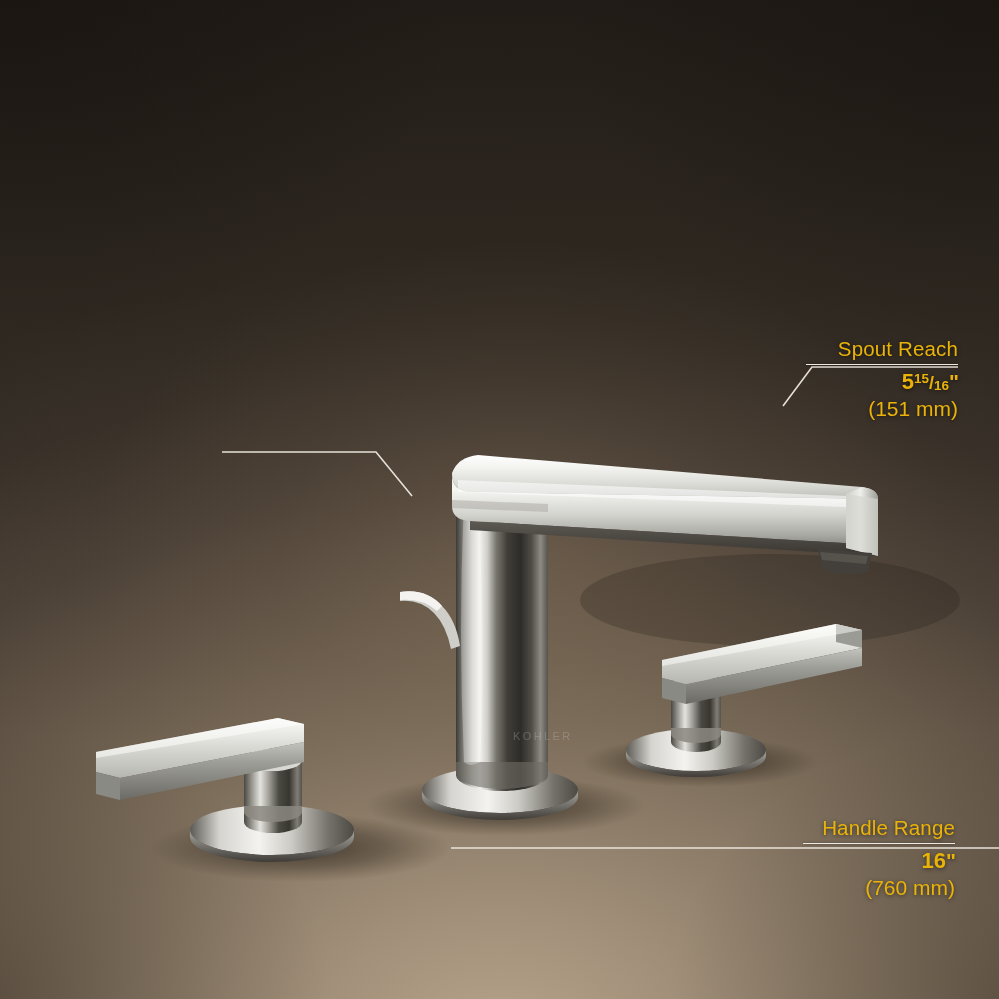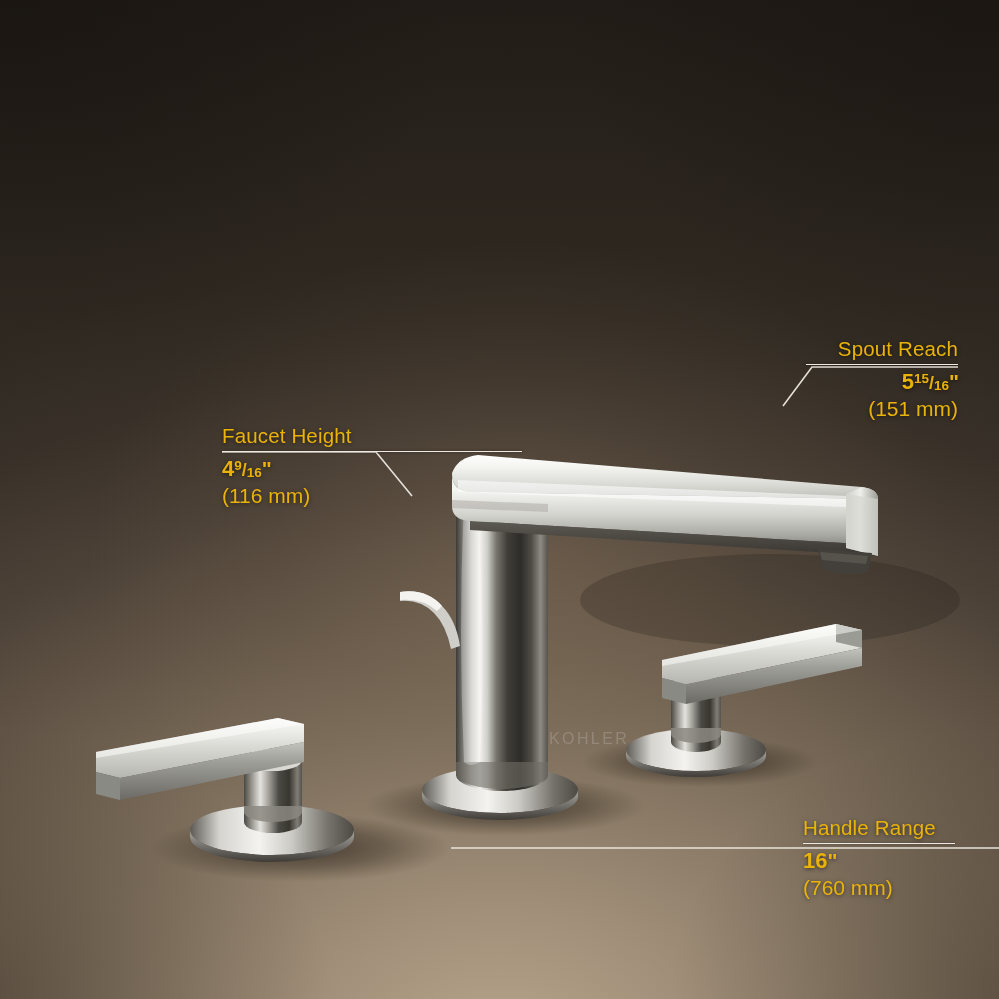--- a/index.html
+++ b/index.html
@@ -77,33 +77,32 @@
   .c-mm{
     font-size:21px;margin-top:2px;
     text-shadow:0 1px 4px rgba(0,0,0,.55);
     white-space:nowrap;
   }
 
   #co-spout{left:806px;top:337px;text-align:right;width:152px;}
   #co-spout .c-rule{width:152px;}
   #co-height{left:222px;top:424px;text-align:left;width:140px;}
   #co-height .c-rule{width:300px;}
-  #co-handle{left:803px;top:816px;text-align:left;width:152px;}
+  #co-handle{left:803px;top:816px;text-align:right;width:152px;}
   #co-handle .c-rule{width:152px;}
 
   svg.leaders{position:absolute;inset:0;pointer-events:none;}
 
   
   svg.faucet{position:absolute;left:0;top:0;}
   .kohler-mark{
     position:absolute;left:513px;top:730px;
-    font-size:16px;letter-spacing:2.4px;
+    font-size:11px;letter-spacing:2.4px;
     color:rgba(196,196,192,.30);
     font-family:"Liberation Sans",sans-serif;
-    margin-left:36px;
   }
 </style>
 </head>
 <body>
 
 <div id="stage">
 
   <div class="bg-base"></div>
   <div class="bg-vert"></div>
   <div class="bg-glow"></div>
@@ -277,26 +276,20 @@
   </svg>
 
 
   <div class="callout" id="co-spout">
     <div class="c-title">Spout Reach</div>
     <div class="c-rule"></div>
     <div class="c-val"><span>5</span><span class="frac num">15</span><span class="sl">/</span><span class="frac den">16</span><span class="pr">"</span></div>
     <div class="c-mm">(151 mm)</div>
   </div>
 
-  <div class="callout" id="co-height">
-    <div class="c-title">Faucet Height</div>
-    <div class="c-rule"></div>
-    <div class="c-val"><span>4</span><span class="frac num">9</span><span class="sl">/</span><span class="frac den">16</span><span class="pr">"</span></div>
-    <div class="c-mm">(116 mm)</div>
-  </div>
 
   <div class="callout" id="co-handle">
     <div class="c-title">Handle Range</div>
     <div class="c-rule"></div>
     <div class="c-val"><span>16</span><span class="pr">"</span></div>
     <div class="c-mm">(760 mm)</div>
   </div>
 
 </div>
 

